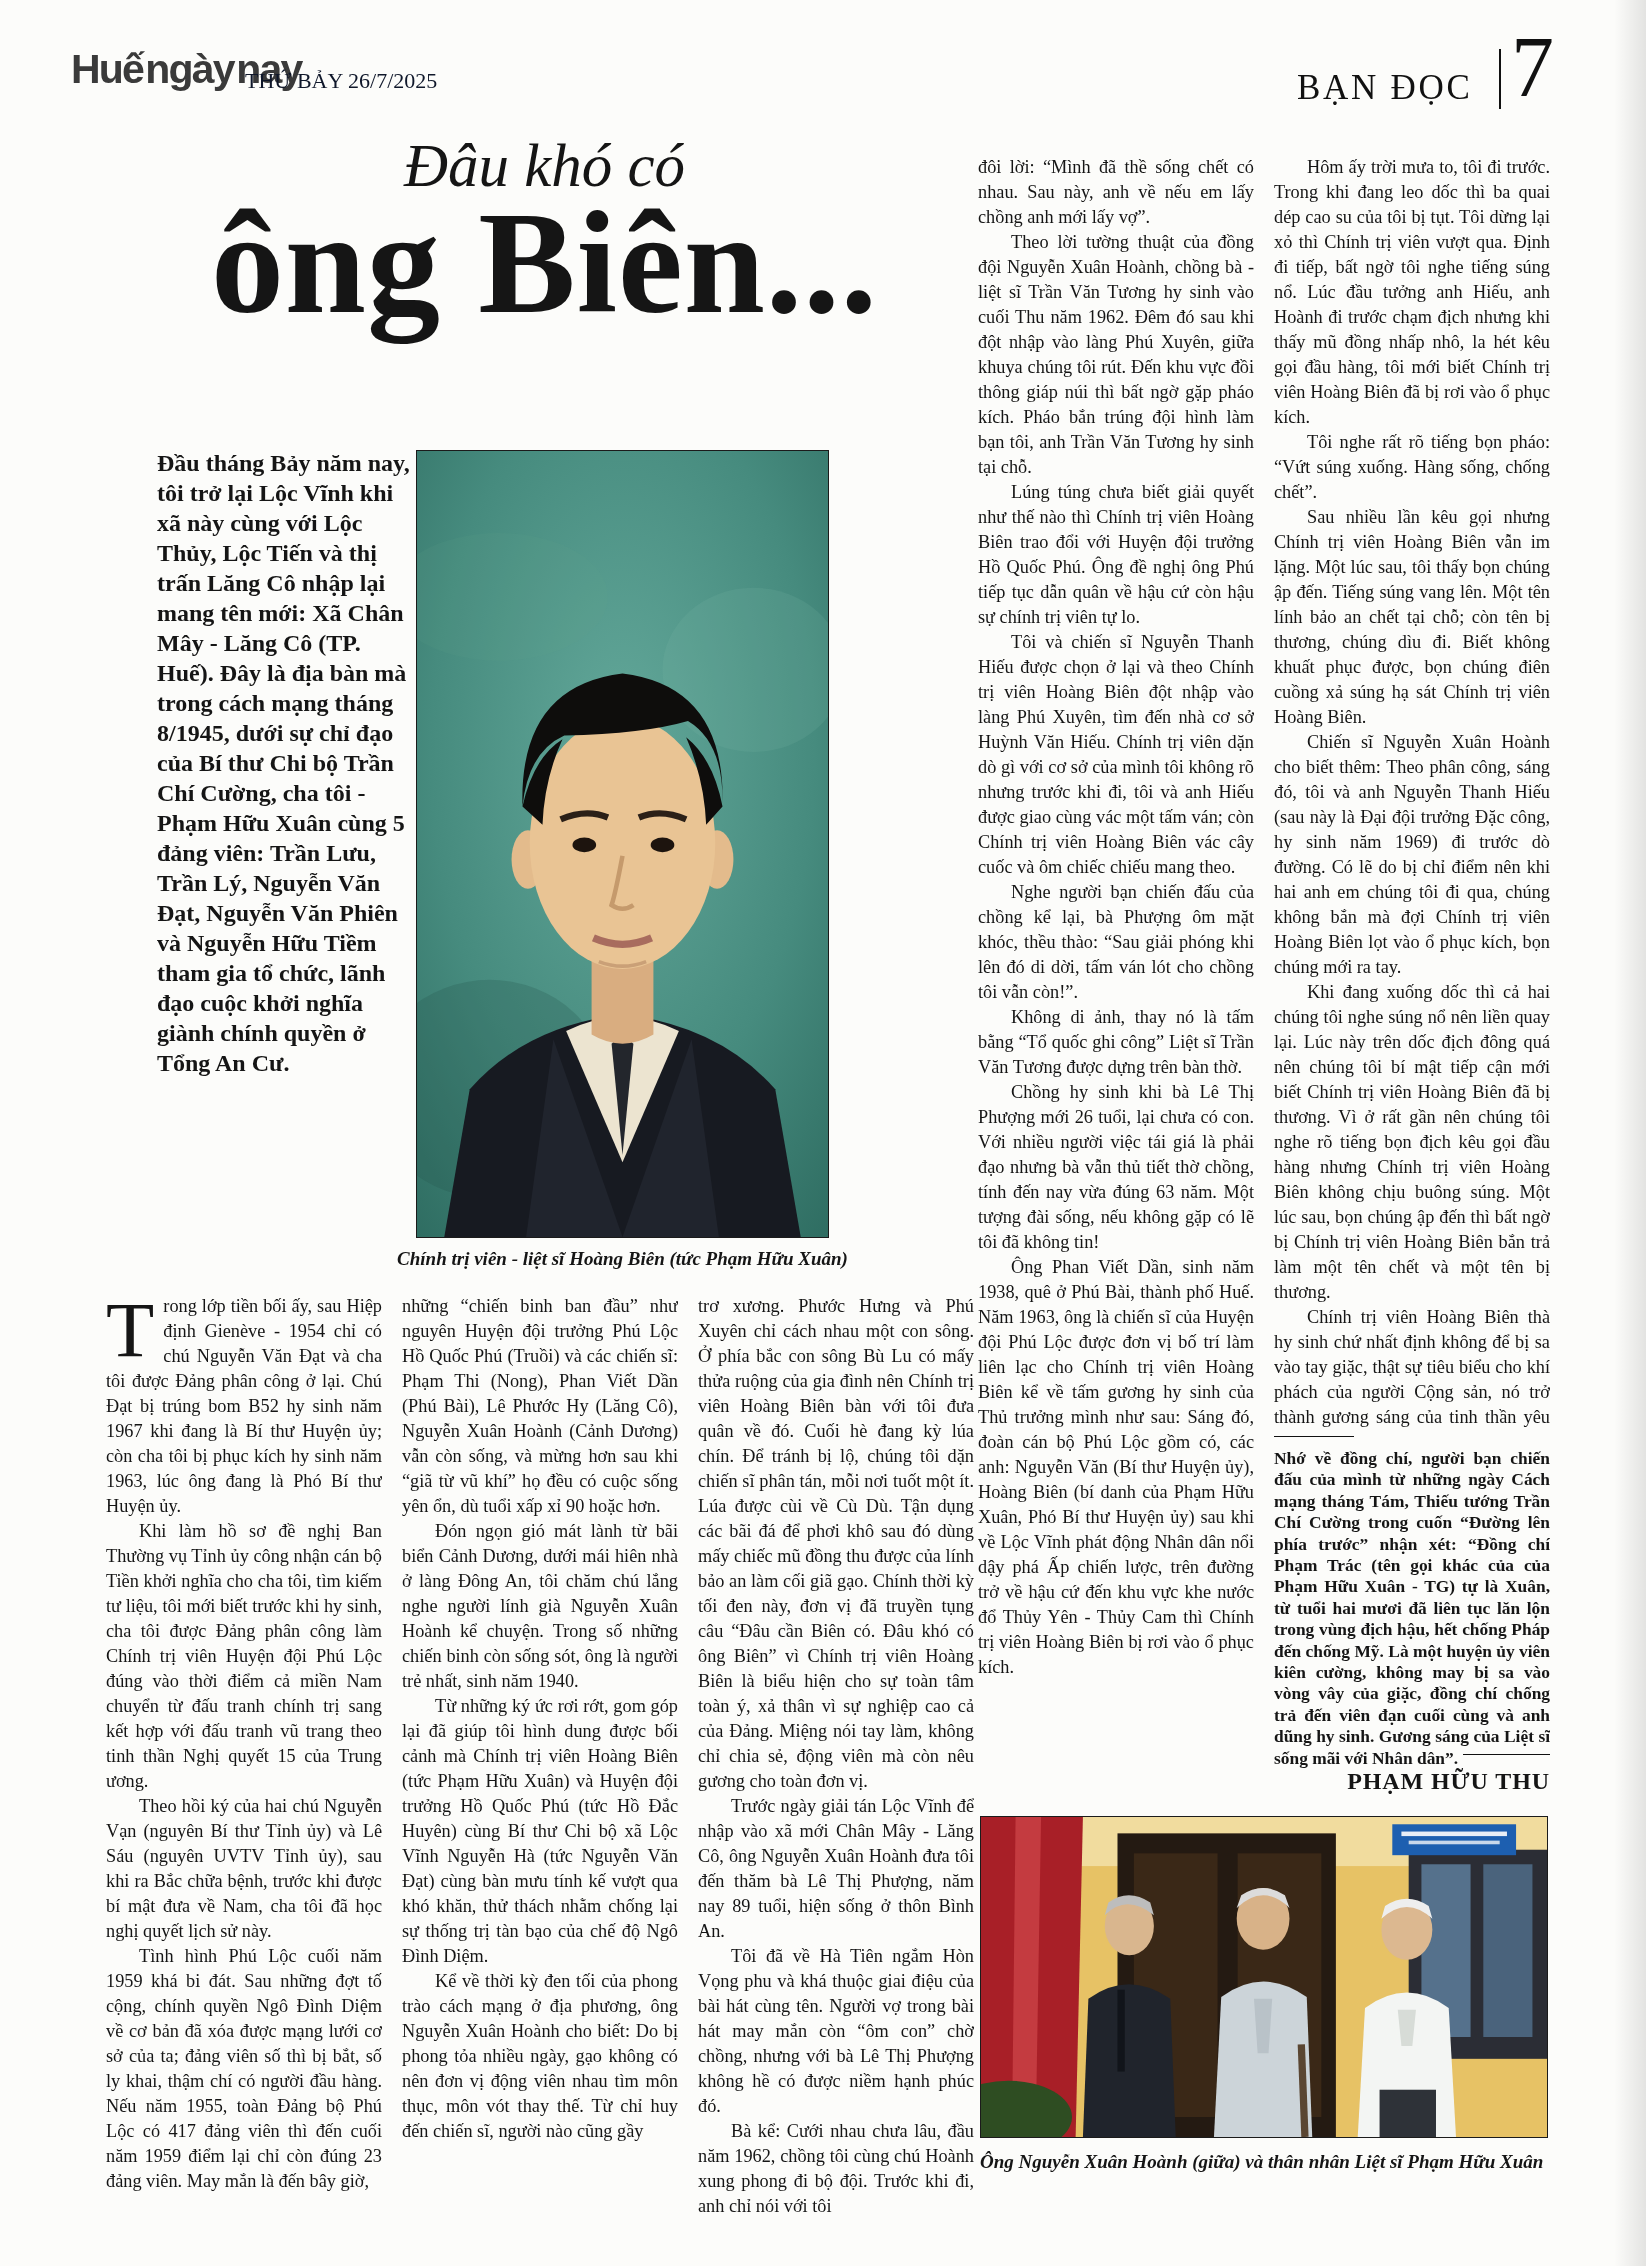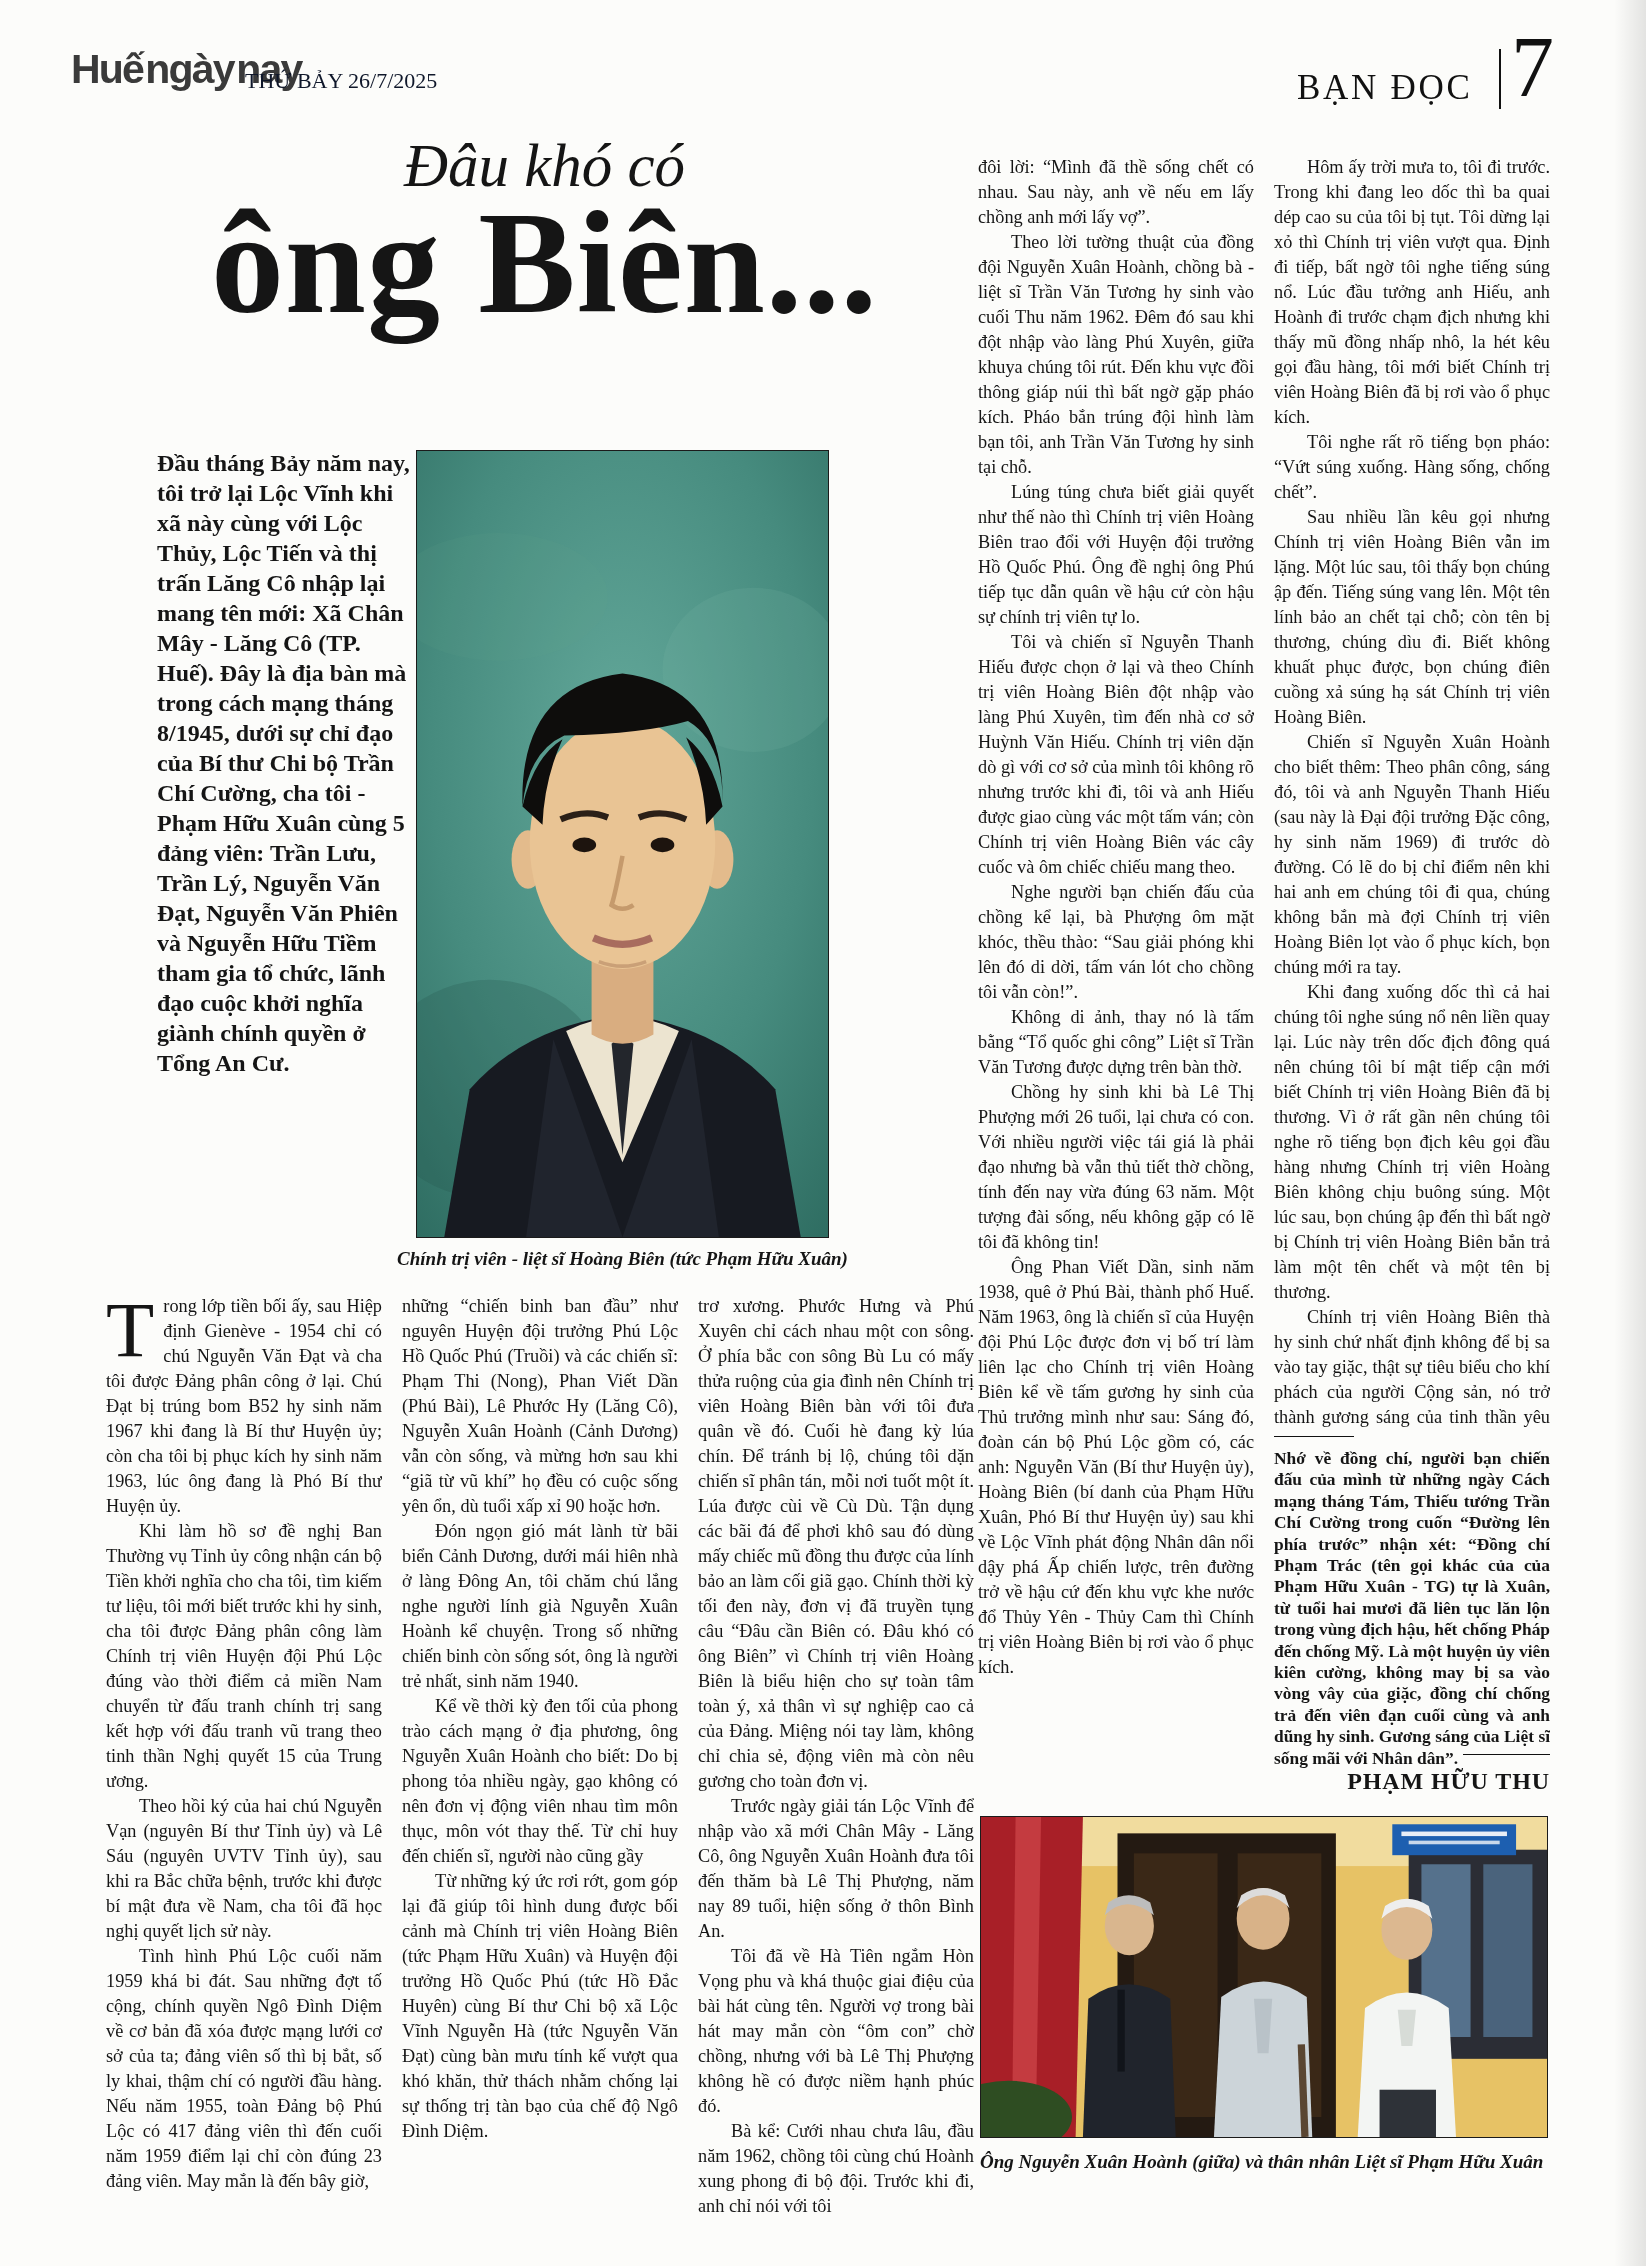--- a/index.html
+++ b/index.html
@@ -118,22 +118,22 @@
 
   <div class="col" id="col1">
       <p class="para cont"><span class="dropcap">T</span>rong lớp tiền bối ấy, sau Hiệp định Gienève - 1954 chỉ có chú Nguyễn Văn Đạt và cha tôi được Đảng phân công ở lại. Chú Đạt bị trúng bom B52 hy sinh năm 1967 khi đang là Bí thư Huyện ủy; còn cha tôi bị phục kích hy sinh năm 1963, lúc ông đang là Phó Bí thư Huyện ủy.</p>
       <p class="para">Khi làm hồ sơ đề nghị Ban Thường vụ Tỉnh ủy công nhận cán bộ Tiền khởi nghĩa cho cha tôi, tìm kiếm tư liệu, tôi mới biết trước khi hy sinh, cha tôi được Đảng phân công làm Chính trị viên Huyện đội Phú Lộc đúng vào thời điểm cả miền Nam chuyển từ đấu tranh chính trị sang kết hợp với đấu tranh vũ trang theo tinh thần Nghị quyết 15 của Trung ương.</p>
       <p class="para">Theo hồi ký của hai chú Nguyễn Vạn (nguyên Bí thư Tỉnh ủy) và Lê Sáu (nguyên UVTV Tỉnh ủy), sau khi ra Bắc chữa bệnh, trước khi được bí mật đưa về Nam, cha tôi đã học nghị quyết lịch sử này.</p>
       <p class="para">Tình hình Phú Lộc cuối năm 1959 khá bi đát. Sau những đợt tố cộng, chính quyền Ngô Đình Diệm về cơ bản đã xóa được mạng lưới cơ sở của ta; đảng viên số thì bị bắt, số ly khai, thậm chí có người đầu hàng. Nếu năm 1955, toàn Đảng bộ Phú Lộc có 417 đảng viên thì đến cuối năm 1959 điểm lại chỉ còn đúng 23 đảng viên. May mắn là đến bây giờ,</p>
     </div>
   <div class="col" id="col2">
       <p class="para cont">những “chiến binh ban đầu” như nguyên Huyện đội trưởng Phú Lộc Hồ Quốc Phú (Truồi) và các chiến sĩ: Phạm Thi (Nong), Phan Viết Dần (Phú Bài), Lê Phước Hy (Lăng Cô), Nguyễn Xuân Hoành (Cảnh Dương) vẫn còn sống, và mừng hơn sau khi “giã từ vũ khí” họ đều có cuộc sống yên ổn, dù tuổi xấp xỉ 90 hoặc hơn.</p>
       <p class="para">Đón ngọn gió mát lành từ bãi biển Cảnh Dương, dưới mái hiên nhà ở làng Đông An, tôi chăm chú lắng nghe người lính già Nguyễn Xuân Hoành kể chuyện. Trong số những chiến binh còn sống sót, ông là người trẻ nhất, sinh năm 1940.</p>
+      <p class="para">Từ những ký ức rơi rớt, gom góp lại đã giúp tôi hình dung được bối cảnh mà Chính trị viên Hoàng Biên (tức Phạm Hữu Xuân) và Huyện đội trưởng Hồ Quốc Phú (tức Hồ Đắc Huyên) cùng Bí thư Chi bộ xã Lộc Vĩnh Nguyễn Hà (tức Nguyễn Văn Đạt) cùng bàn mưu tính kế vượt qua khó khăn, thử thách nhằm chống lại sự thống trị tàn bạo của chế độ Ngô Đình Diệm.</p>
       <p class="para">Kể về thời kỳ đen tối của phong trào cách mạng ở địa phương, ông Nguyễn Xuân Hoành cho biết: Do bị phong tỏa nhiều ngày, gạo không có nên đơn vị động viên nhau tìm môn thục, môn vót thay thế. Từ chỉ huy đến chiến sĩ, người nào cũng gầy</p>
-      <p class="para">Từ những ký ức rơi rớt, gom góp lại đã giúp tôi hình dung được bối cảnh mà Chính trị viên Hoàng Biên (tức Phạm Hữu Xuân) và Huyện đội trưởng Hồ Quốc Phú (tức Hồ Đắc Huyên) cùng Bí thư Chi bộ xã Lộc Vĩnh Nguyễn Hà (tức Nguyễn Văn Đạt) cùng bàn mưu tính kế vượt qua khó khăn, thử thách nhằm chống lại sự thống trị tàn bạo của chế độ Ngô Đình Diệm.</p>
     </div>
   <div class="col" id="col3">
       <p class="para cont">trơ xương. Phước Hưng và Phú Xuyên chỉ cách nhau một con sông. Ở phía bắc con sông Bù Lu có mấy thửa ruộng của gia đình nên Chính trị viên Hoàng Biên bàn với tôi đưa quân về đó. Cuối hè đang kỳ lúa chín. Để tránh bị lộ, chúng tôi dặn chiến sĩ phân tán, mỗi nơi tuốt một ít. Lúa được cùi về Cù Dù. Tận dụng các bãi đá để phơi khô sau đó dùng mấy chiếc mũ đồng thu được của lính bảo an làm cối giã gạo. Chính thời kỳ tối đen này, đơn vị đã truyền tụng câu “Đâu cần Biên có. Đâu khó có ông Biên” vì Chính trị viên Hoàng Biên là biểu hiện cho sự toàn tâm toàn ý, xả thân vì sự nghiệp cao cả của Đảng. Miệng nói tay làm, không chỉ chia sẻ, động viên mà còn nêu gương cho toàn đơn vị.</p>
       <p class="para">Trước ngày giải tán Lộc Vĩnh để nhập vào xã mới Chân Mây - Lăng Cô, ông Nguyễn Xuân Hoành đưa tôi đến thăm bà Lê Thị Phượng, năm nay 89 tuổi, hiện sống ở thôn Bình An.</p>
       <p class="para">Tôi đã về Hà Tiên ngắm Hòn Vọng phu và khá thuộc giai điệu của bài hát cùng tên. Người vợ trong bài hát may mắn còn “ôm con” chờ chồng, nhưng với bà Lê Thị Phượng không hề có được niềm hạnh phúc đó.</p>
       <p class="para">Bà kể: Cưới nhau chưa lâu, đầu năm 1962, chồng tôi cùng chú Hoành xung phong đi bộ đội. Trước khi đi, anh chỉ nói với tôi</p>
     </div>
   <div class="col" id="col4">
       <p class="para cont">đôi lời: “Mình đã thề sống chết có nhau. Sau này, anh về nếu em lấy chồng anh mới lấy vợ”.</p>
       <p class="para">Theo lời tường thuật của đồng đội Nguyễn Xuân Hoành, chồng bà - liệt sĩ Trần Văn Tương hy sinh vào cuối Thu năm 1962. Đêm đó sau khi đột nhập vào làng Phú Xuyên, giữa khuya chúng tôi rút. Đến khu vực đồi thông giáp núi thì bất ngờ gặp pháo kích. Pháo bắn trúng đội hình làm bạn tôi, anh Trần Văn Tương hy sinh tại chỗ.</p>

